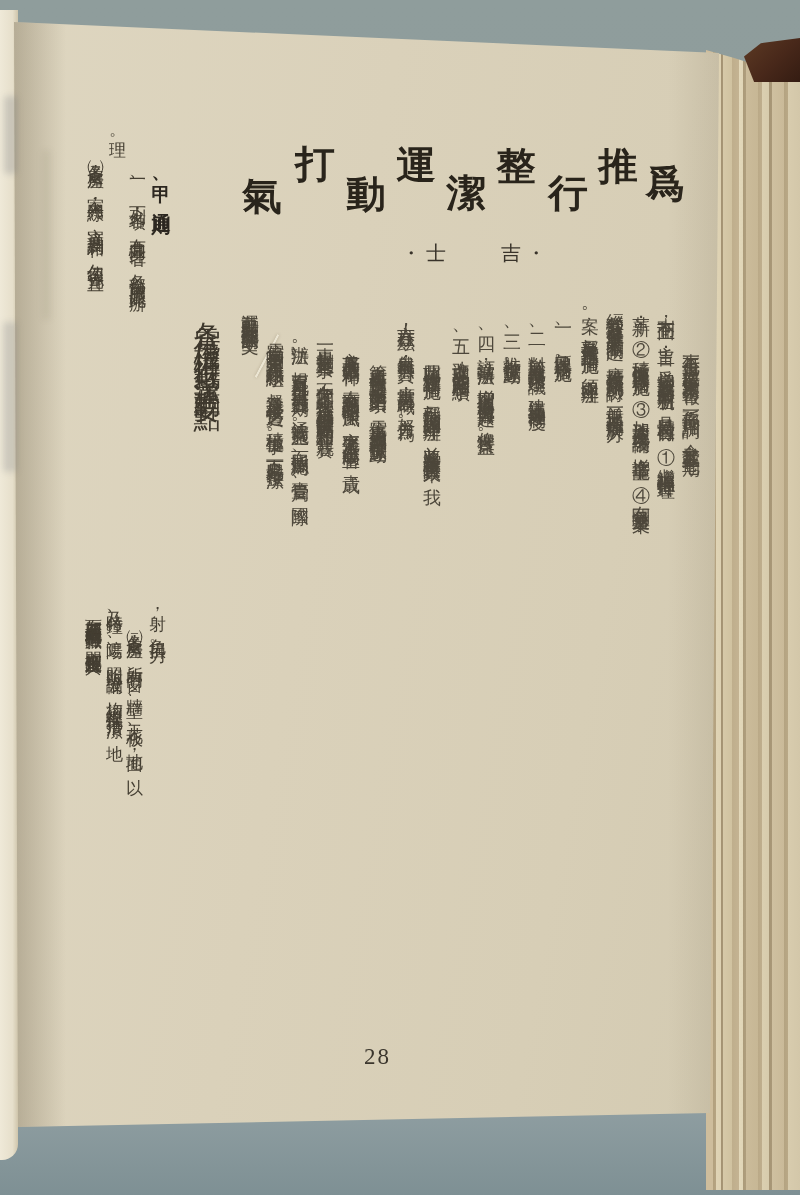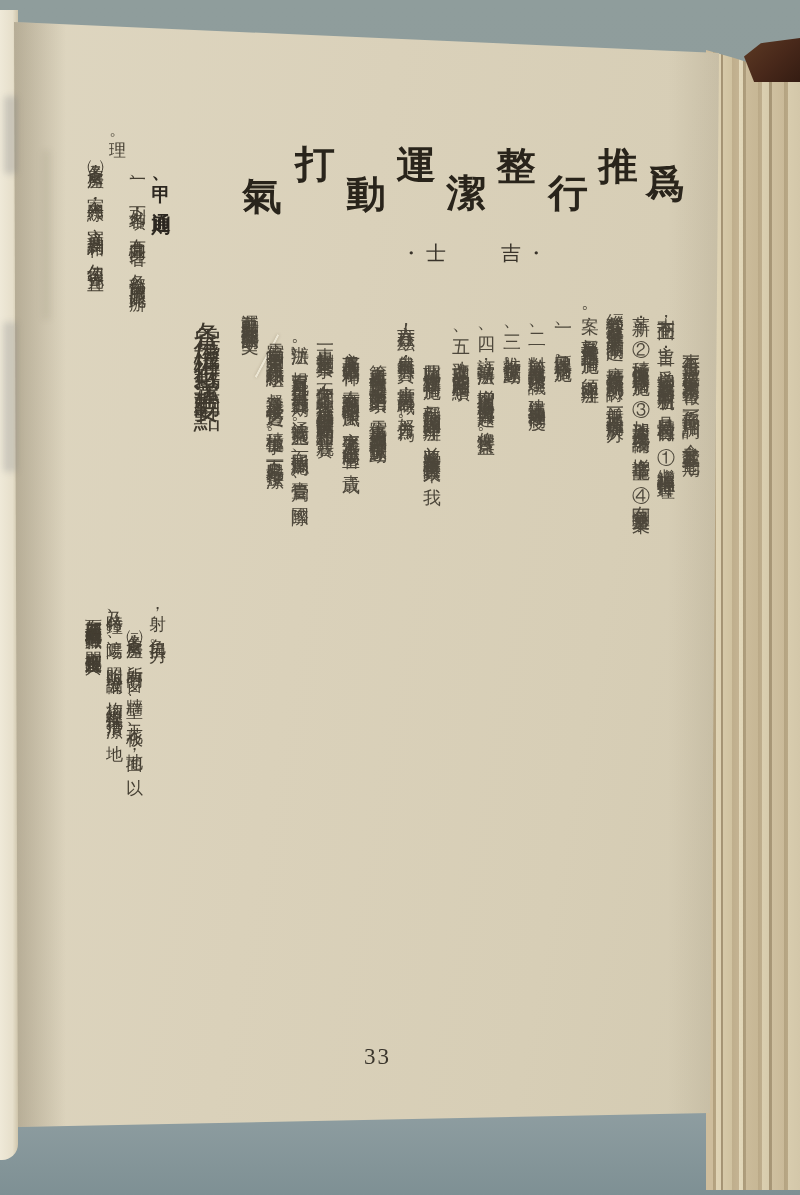--- a/index.html
+++ b/index.html
@@ -106,18 +106,18 @@
         <div class="vcol outline-col bold" style="left: 152px; top: 170px;">甲、通則</div>
         <div class="vcol outline-col" style="left: 129px; top: 170px;">一、下列各項，有共同性者，各部份均應照此辦</div>
         <div class="vcol outline-col" style="left: 109px; top: 128px;">理。</div>
         <div class="vcol outline-col" style="left: 87px; top: 148px;">㈠各處房屋，室內光線，宜適度調和，勿使強光直</div>
         <div class="vcol outline-col" style="left: 149px; top: 602px;">射，免損目力。</div>
         <div class="vcol outline-col" style="left: 126px; top: 618px;">㈡各處房屋，所有門窗、牆壁、天花板、地面，以</div>
         <div class="vcol outline-col" style="left: 106px; top: 598px;">及時鐘、遮陽、照明等設備。均須經常保持清潔。地</div>
         <div class="vcol outline-col tight" style="left: 85px; top: 606px;">面如屬磨石子或地板須適時打臘。門窗把手鉸鏈及其</div>
       </div>
 
-    <div class="page-number">33</div>
+    <div class="page-number">28</div>
   </div>
 
   <div class="ghost g1"></div>
   <div class="ghost g2"></div>
 </div>
 
 </body></html>

